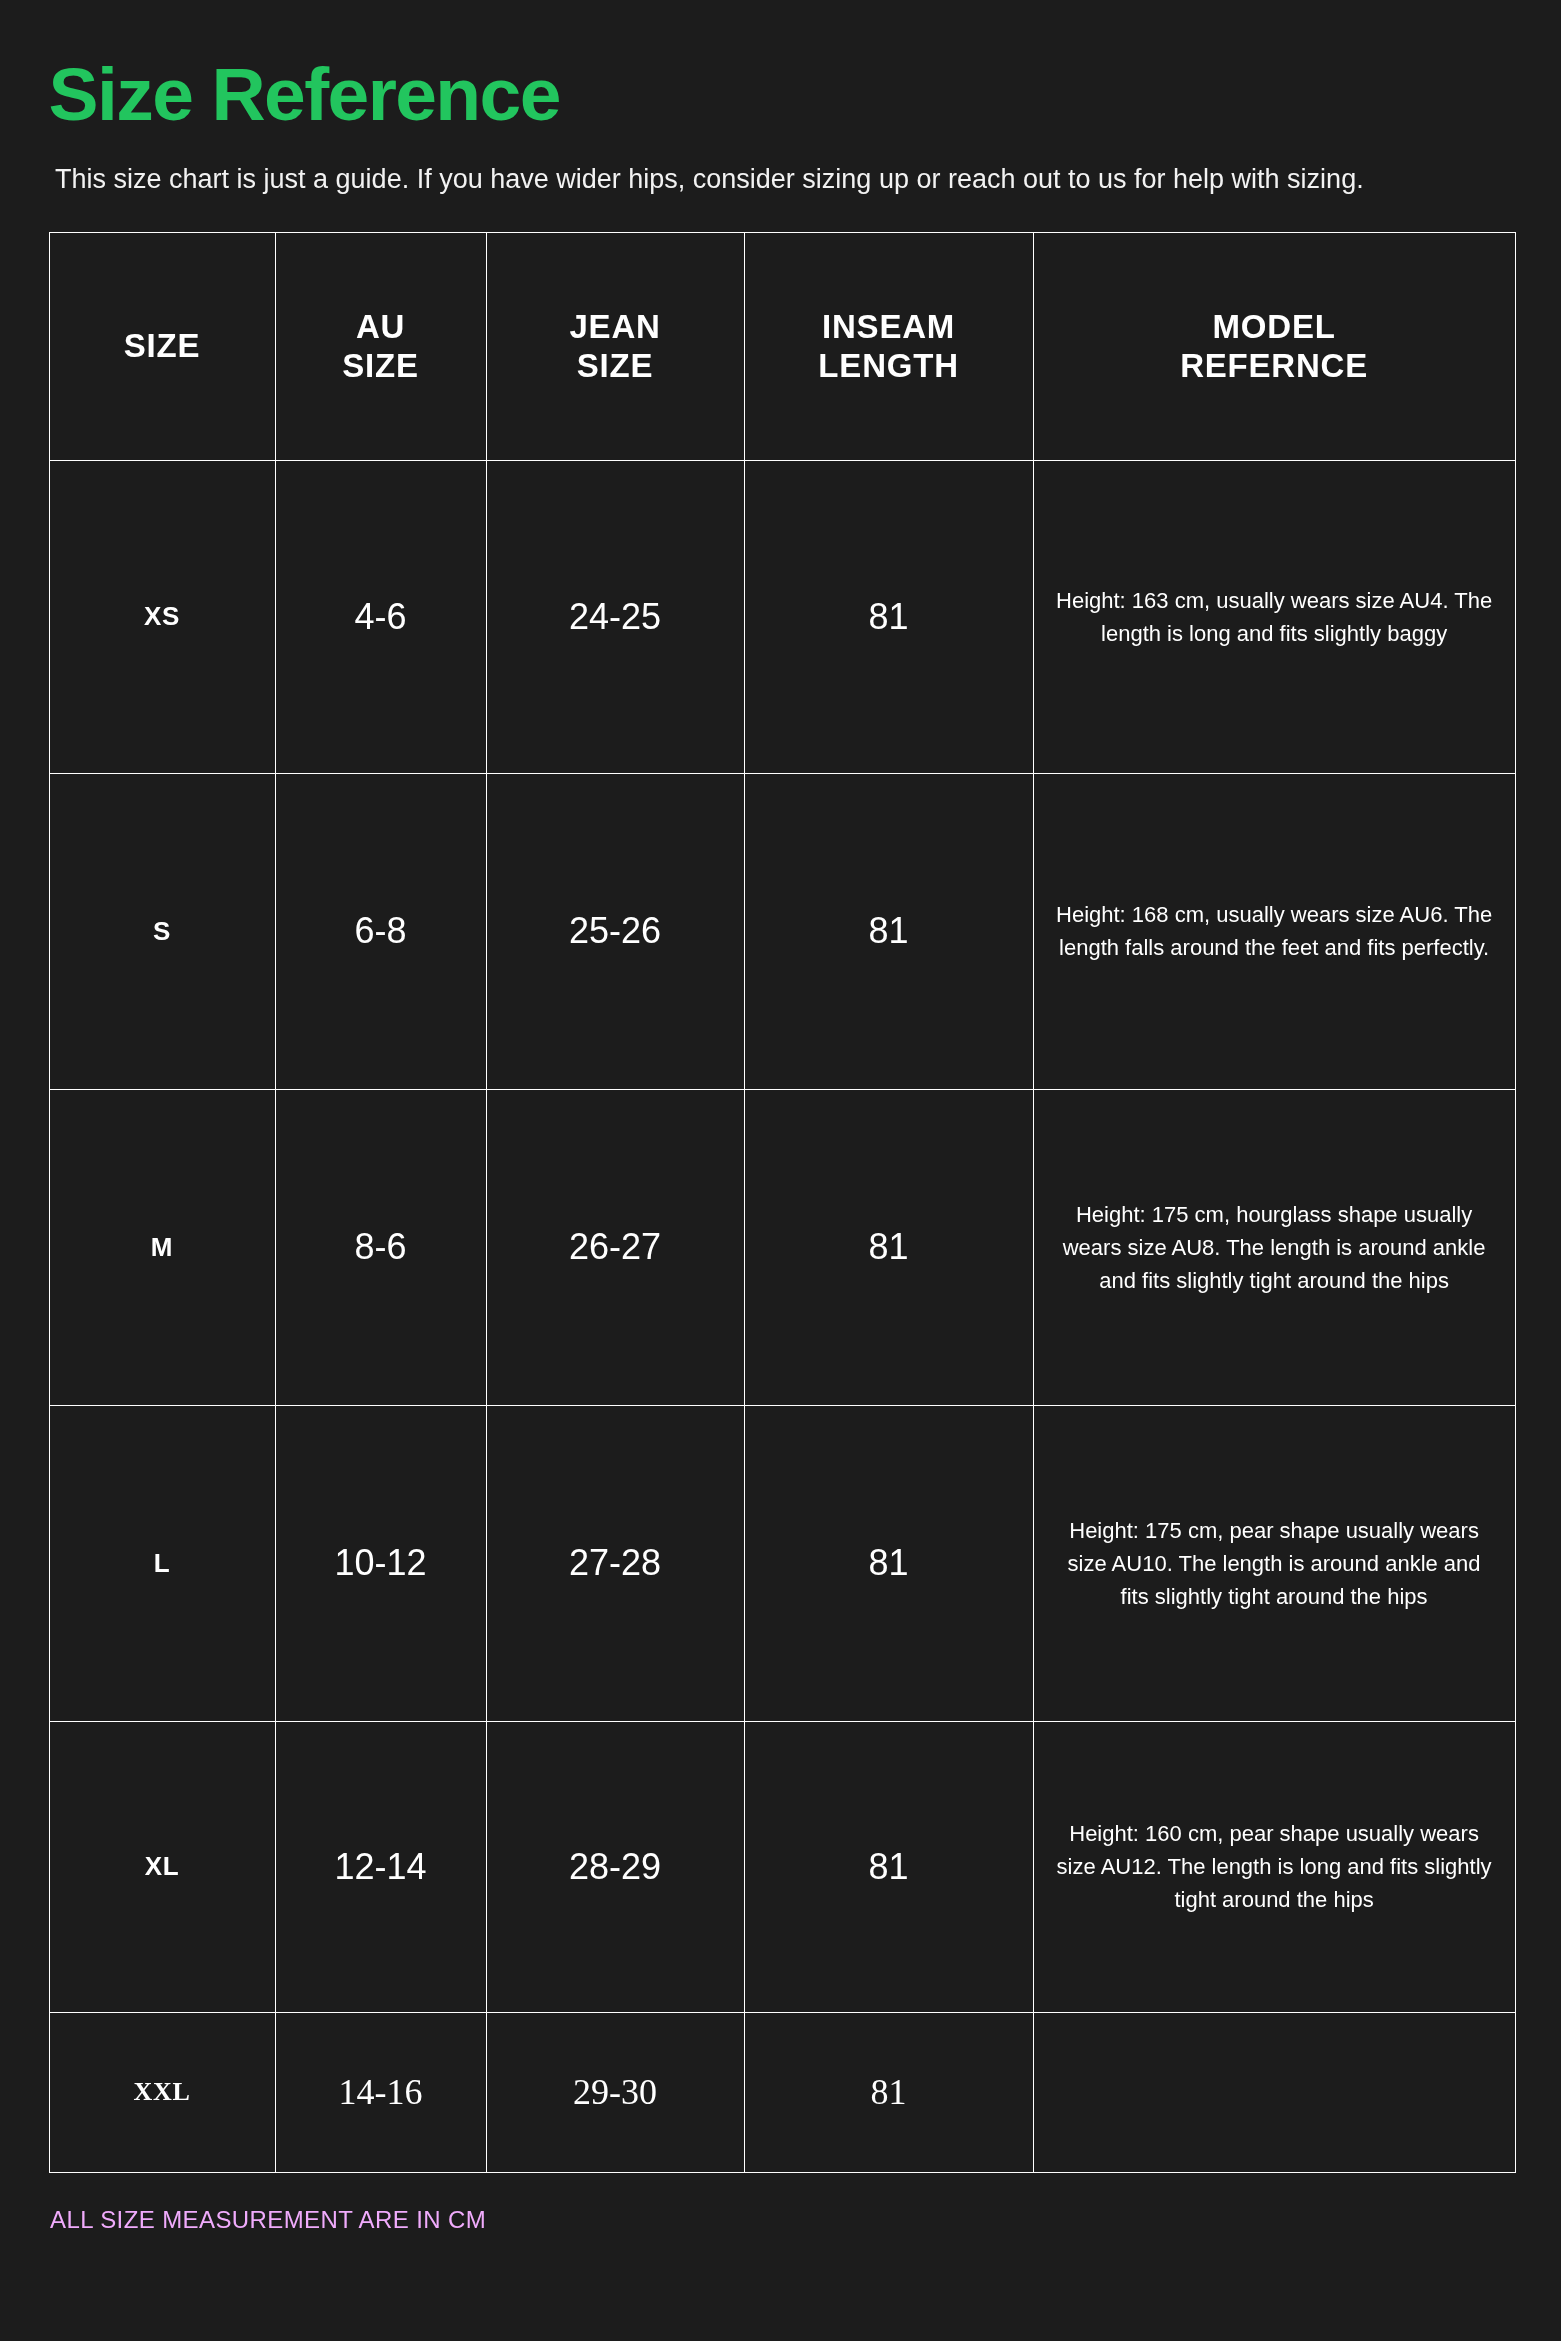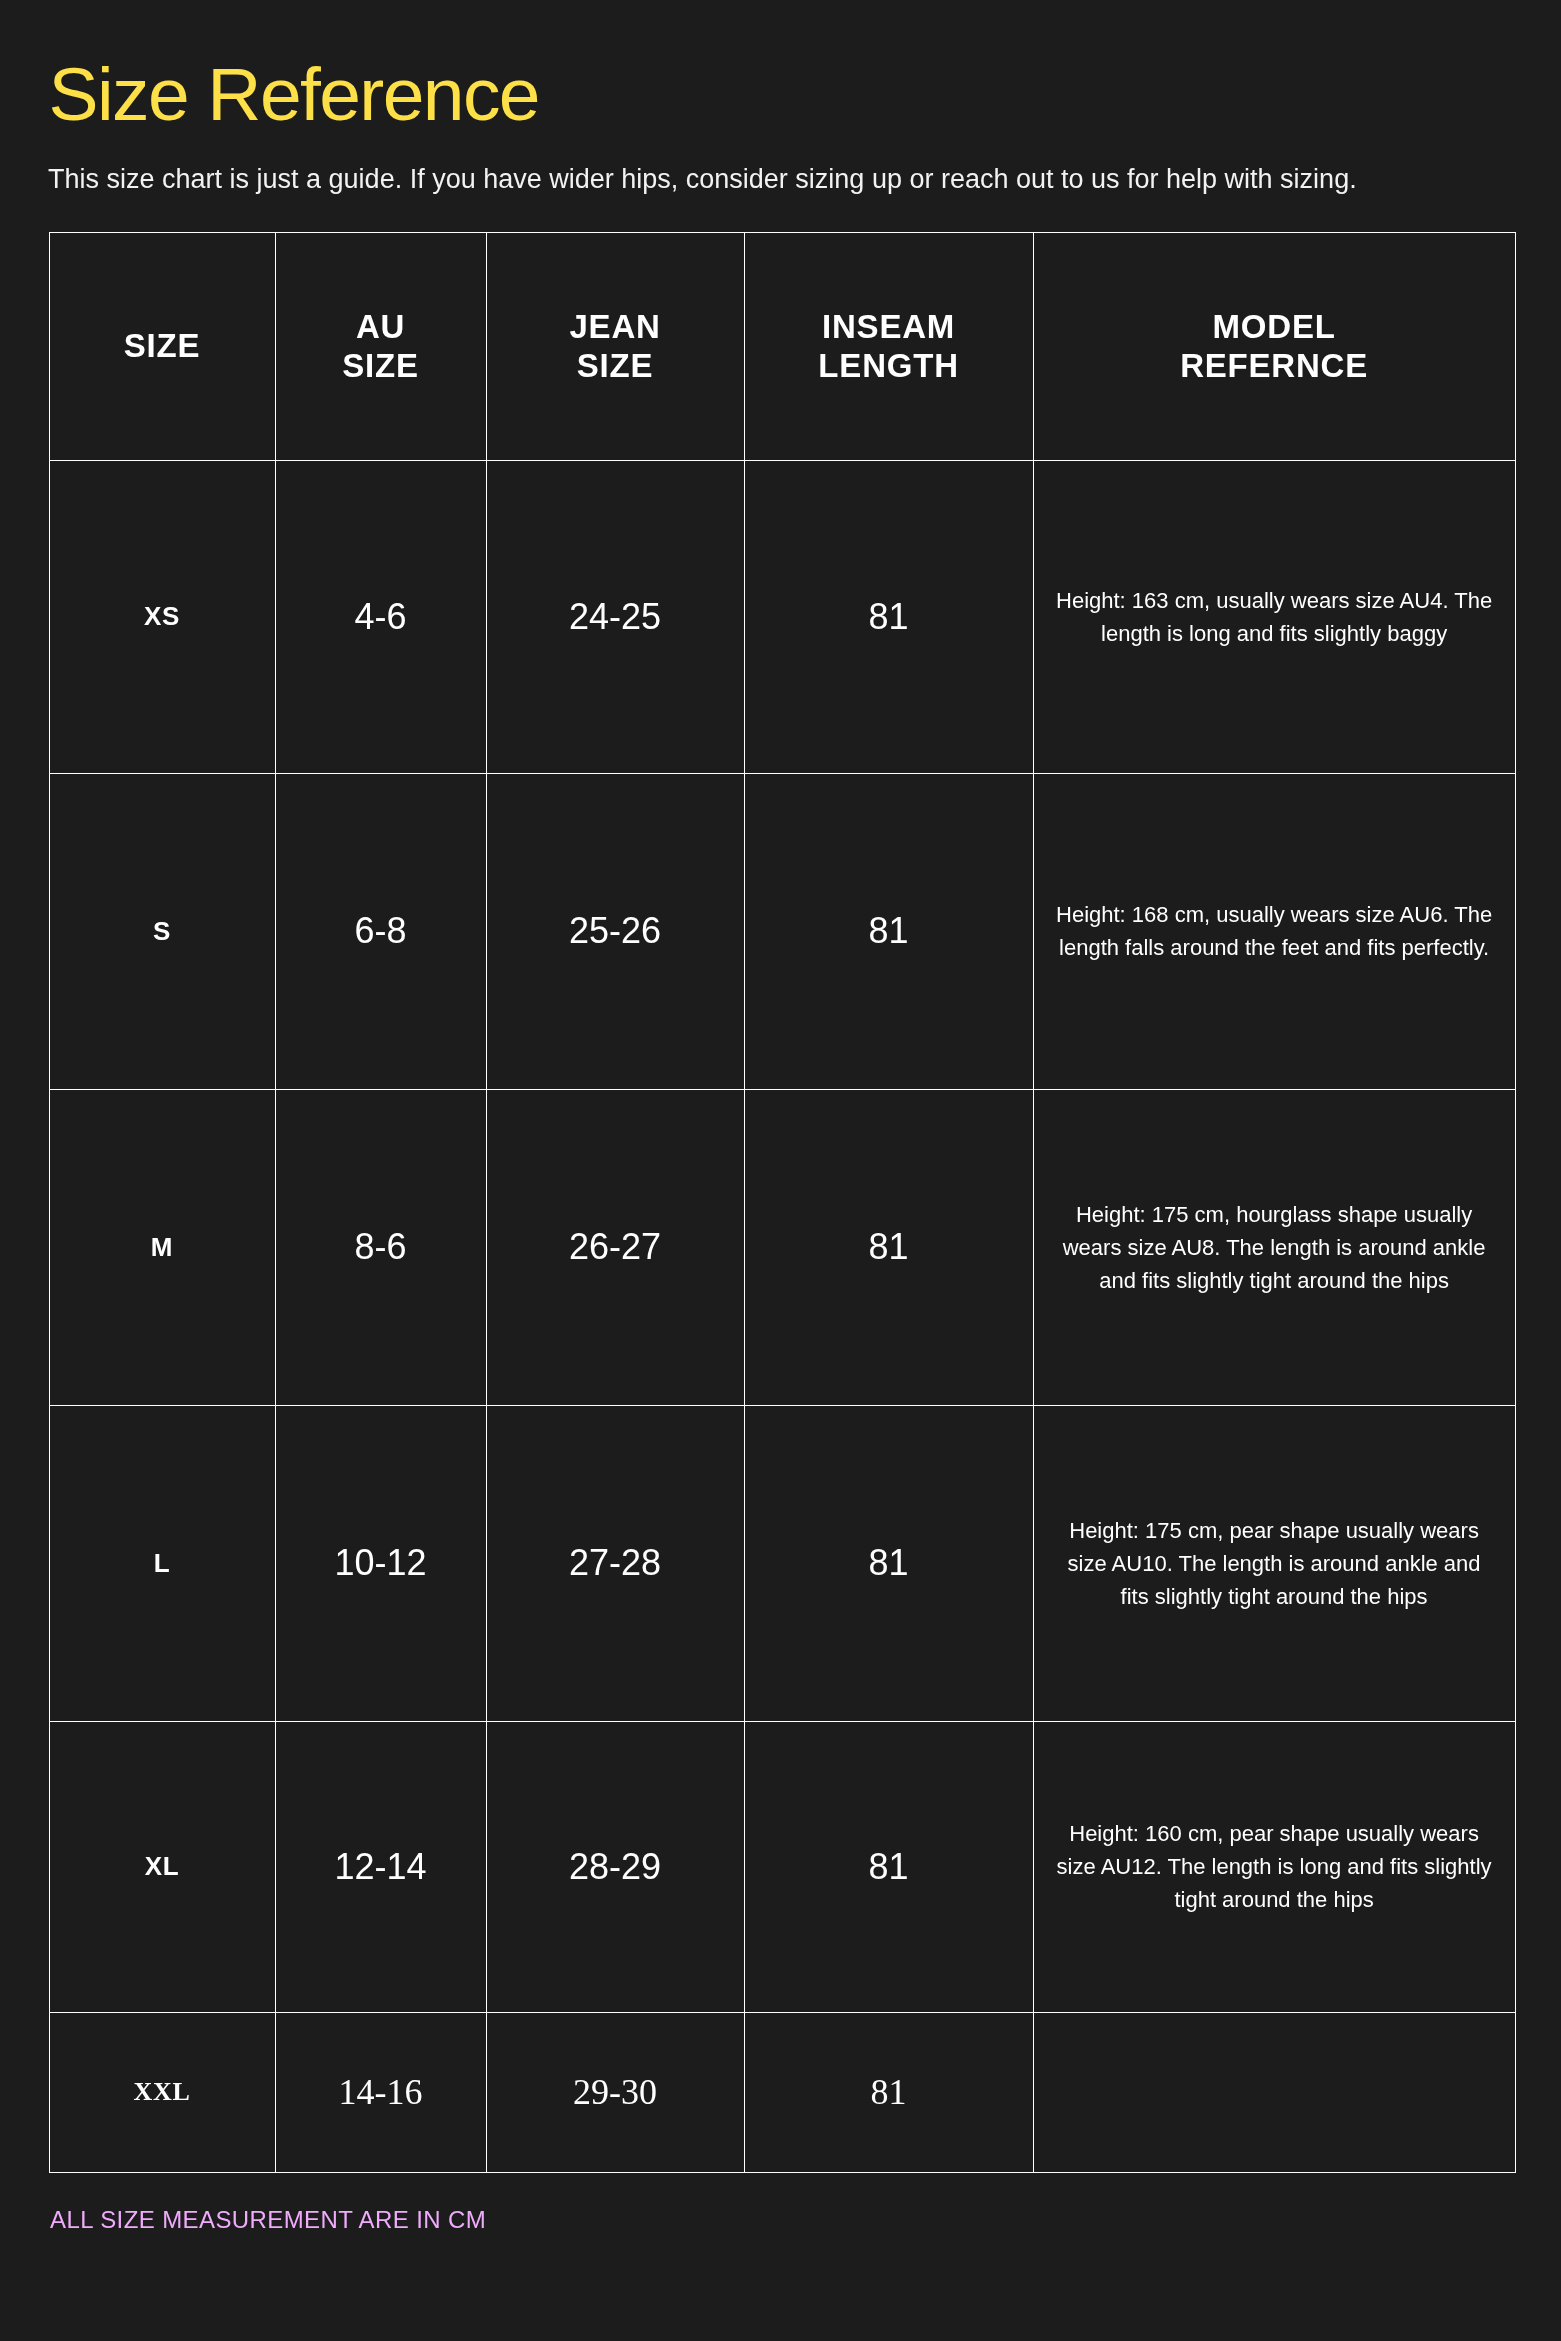--- a/index.html
+++ b/index.html
@@ -16,31 +16,31 @@
     overflow: hidden;
   }
   .page {
     box-sizing: border-box;
     width: 1561px;
     height: 2342px;
     padding: 55px 47px 0 47px;
   }
   .title {
     font-size: 75px;
-    font-weight: normal;
+    font-weight: bold;
     letter-spacing: -1.6px;
     line-height: 1.05;
     margin: 0 0 26.5px 1.6px;
-    color: #fde047;
+    color: #22c55e;
   }
   .intro {
     font-size: 27px;
     line-height: 1.45;
     color: #f2f2f2;
-    margin: 0 0 33px 1px;
+    margin: 0 0 33px 8px;
     max-width: 1468px;
     font-weight: 400;
   }
   table.size-table {
     border-collapse: collapse;
     width: 1466px;
     margin-left: 1.6px;
     table-layout: fixed;
   }
   table.size-table td, table.size-table th {

